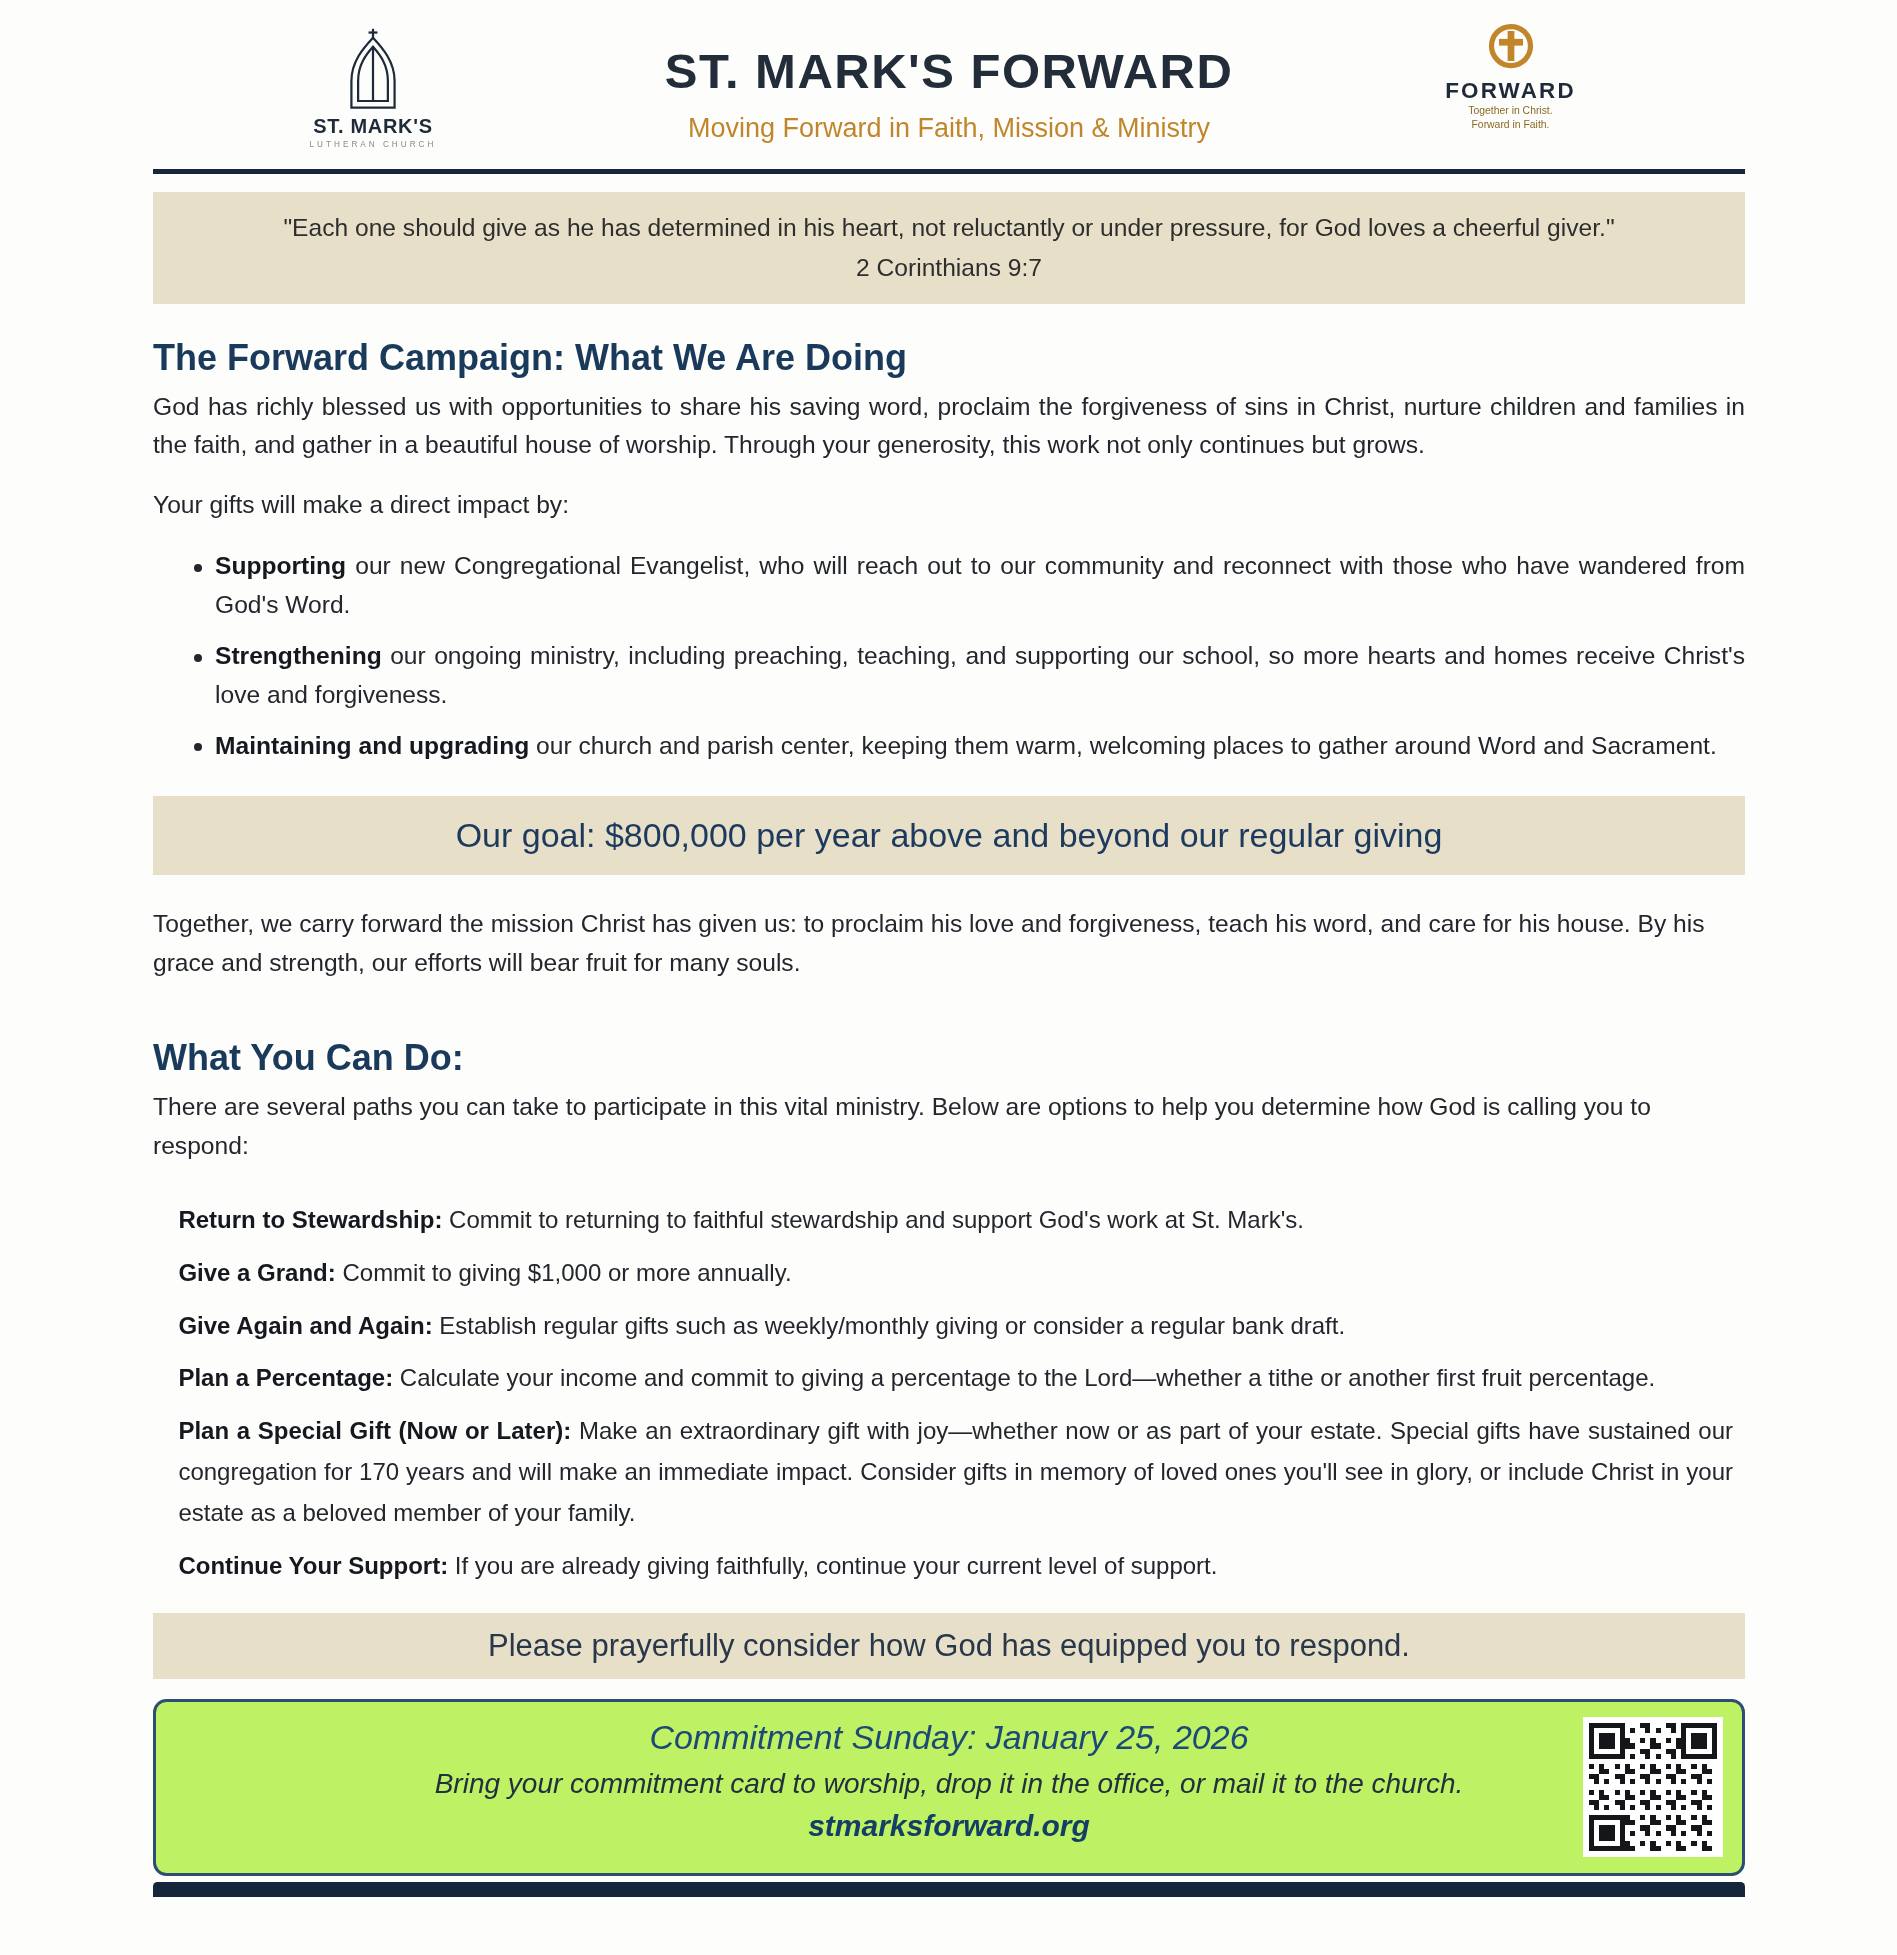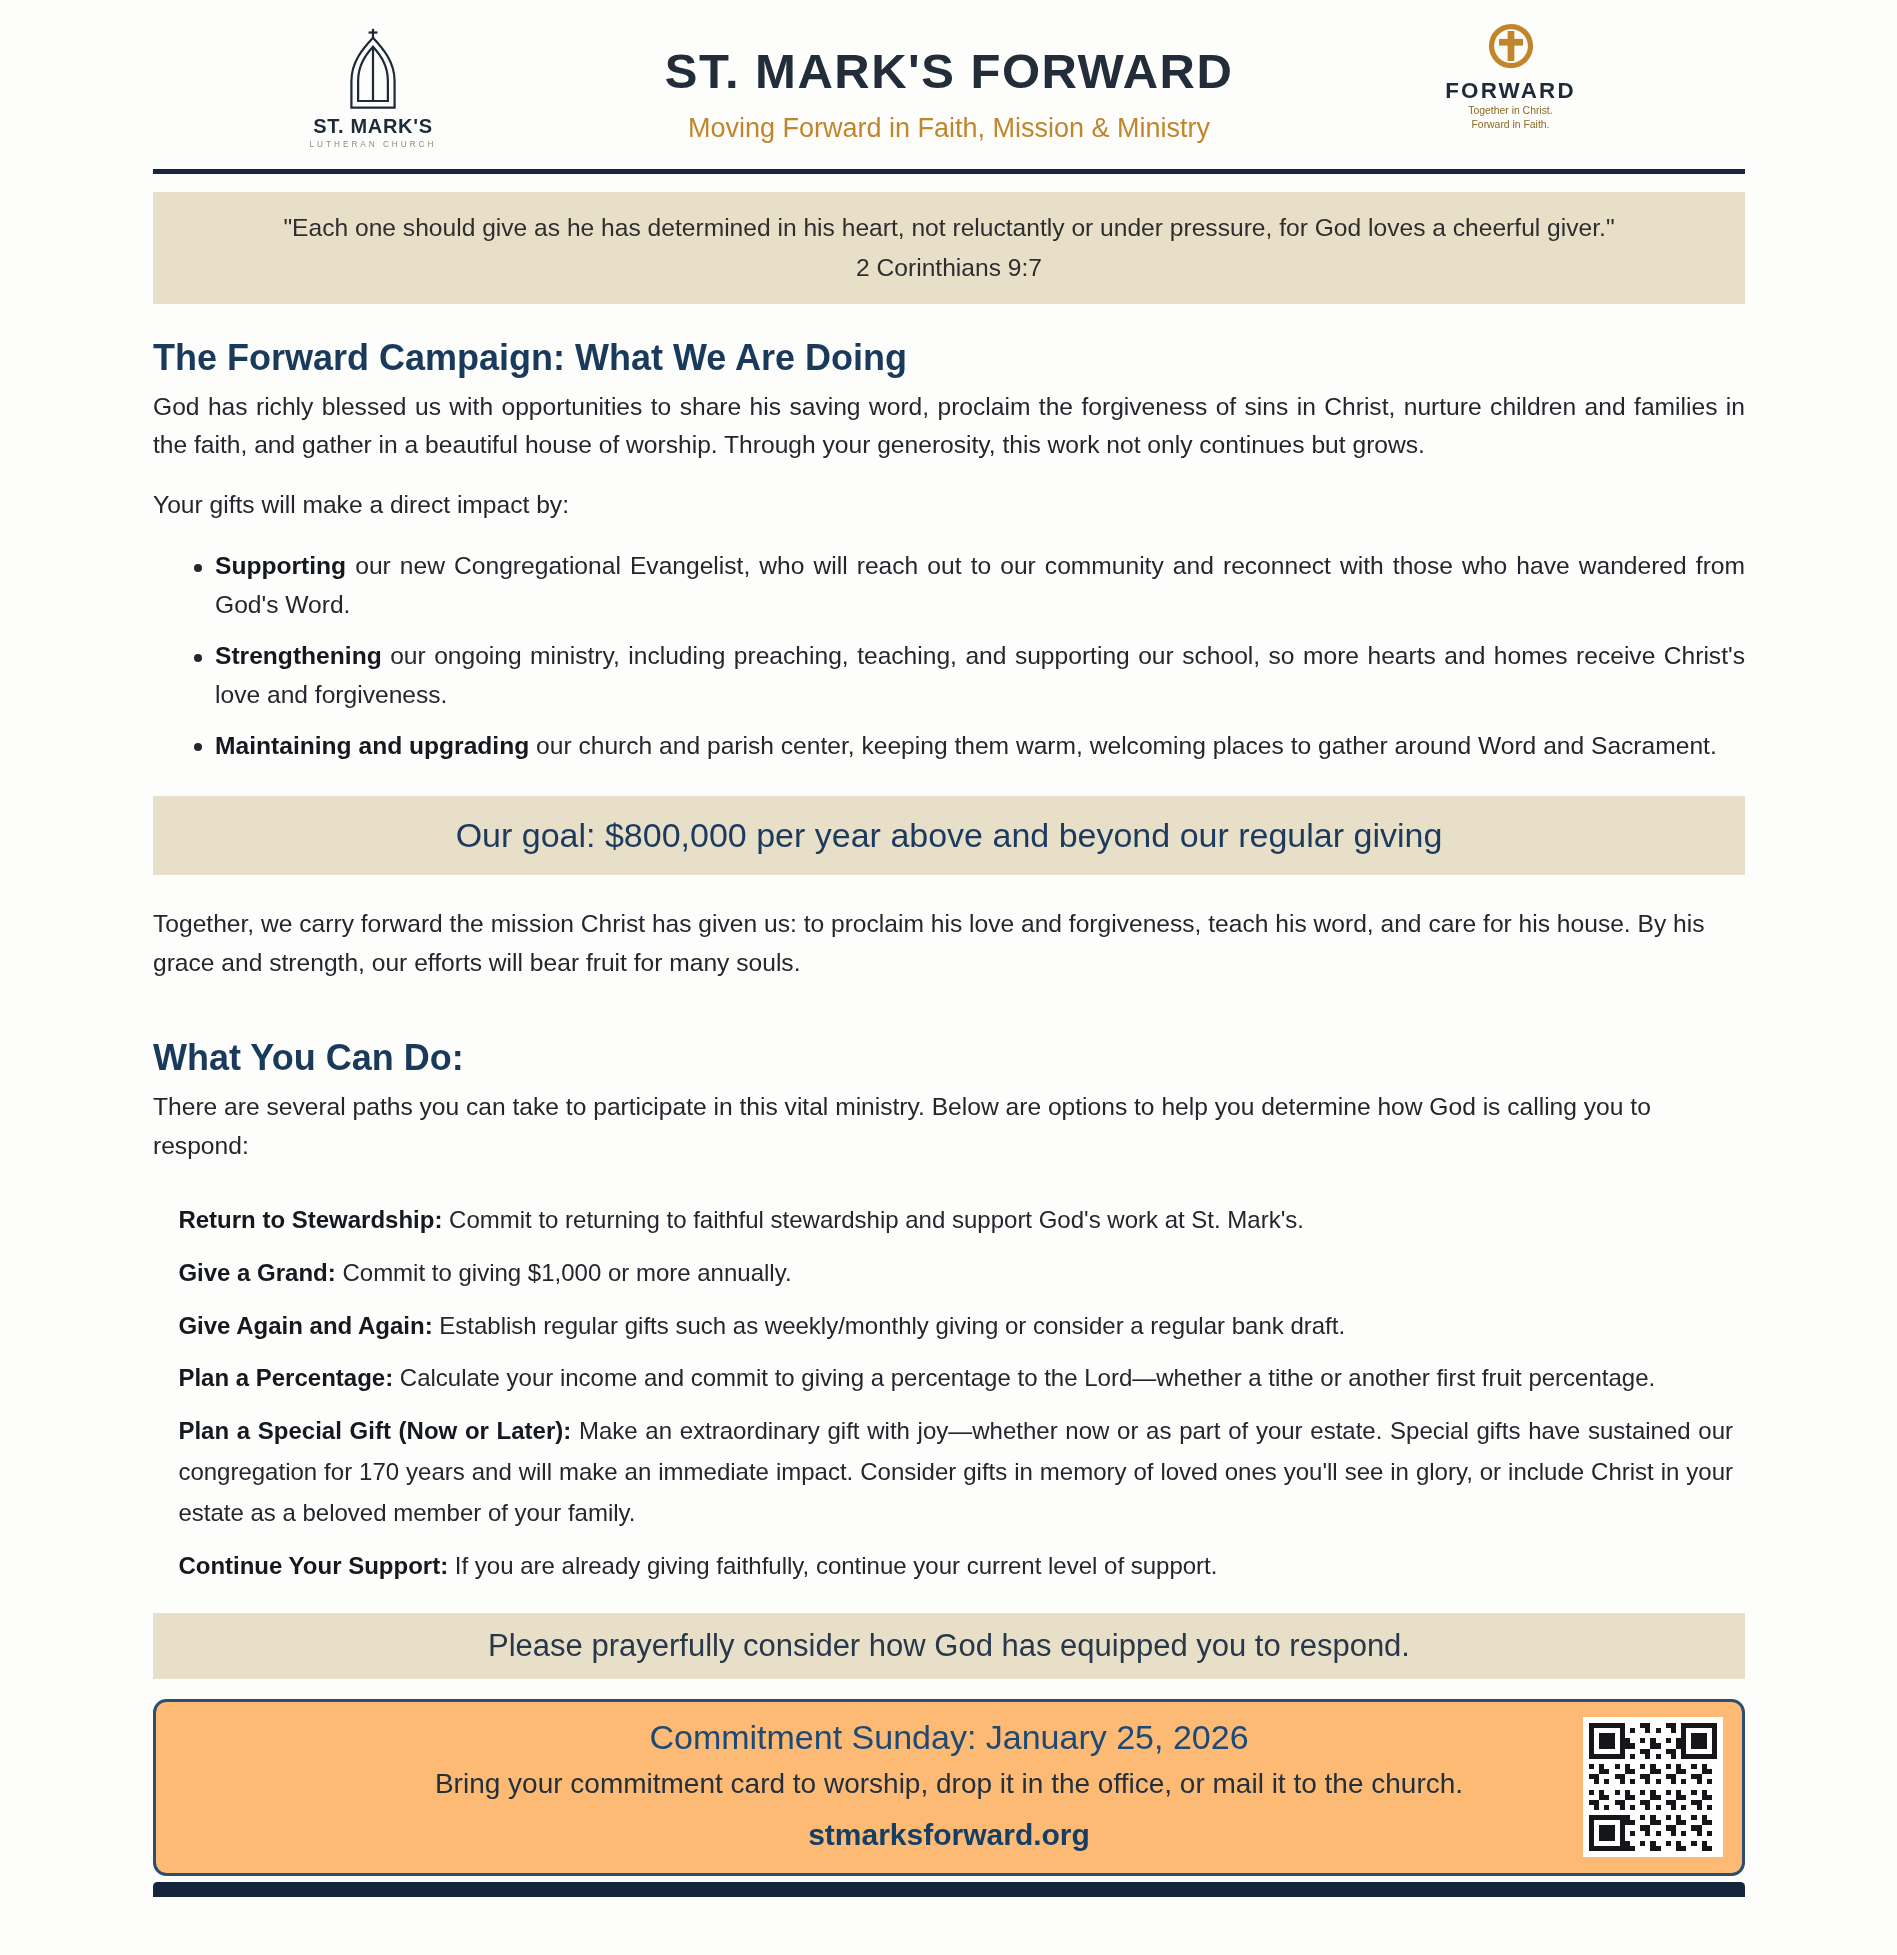--- a/index.html
+++ b/index.html
@@ -42,30 +42,31 @@
   ul.impact li:first-child{margin-top:0;}
   ul.impact li::before{content:"";position:absolute;left:0;top:16.4px;width:8.2px;height:8.2px;border-radius:50%;background:#23262c;}
   .b{font-weight:bold;color:#15191f;}
   .options{margin:34px 0 0 0;padding-left:13.4px;}
   .options p{margin:12px;font-size:24px;line-height:1.7;color:#23262c;}
   
   .commit-box{
     position:relative;
     margin:19.4px 153px 0 153px;
     height:177px;
-    background:#fdba74;
+    background:#bef264;
     border:3.7px solid #2d4d73;
     border-radius:13.4px;
     box-sizing:border-box;
     text-align:center;
     padding-top:16.4px;
+    font-style:italic;
   }
   .commit-title{font-size:34px;color:#1d4976;}
   .commit-line{margin-top:10.4px;font-size:28px;color:#22303d;}
-  .commit-site{margin-top:18px;font-size:30px;font-weight:bold;color:#143e66;}
+  .commit-site{margin-top:9px;font-size:30px;font-weight:bold;color:#143e66;}
   .qr{position:absolute;right:19.4px;top:15px;width:140px;height:140px;background:#ffffff;padding:6px;box-sizing:border-box;}
   .bottom-bar{margin:6px 153px 0 153px;height:15px;background:#15253c;border-radius:4.5px 4.5px 0 0;}
 </style>
 </head>
 <body>
 
 <div class="page">
 
   <header class="header">
     <div class="logo-left">

